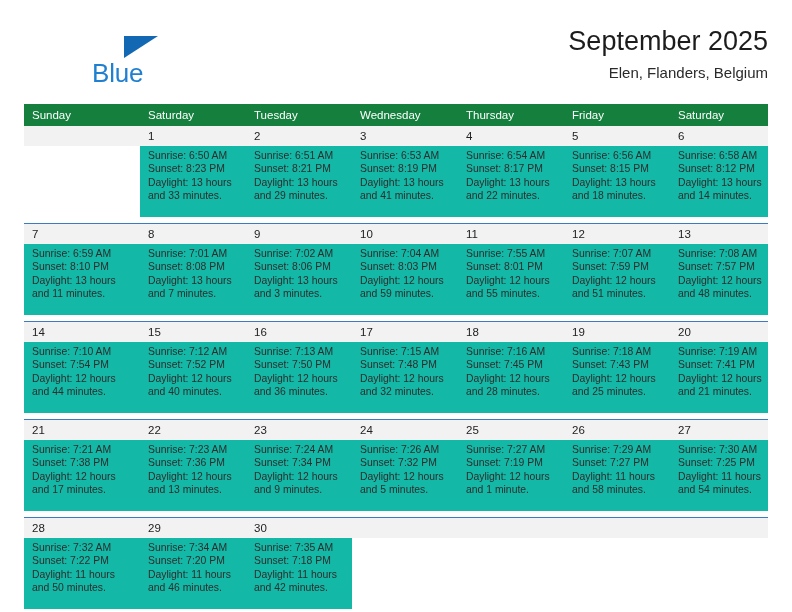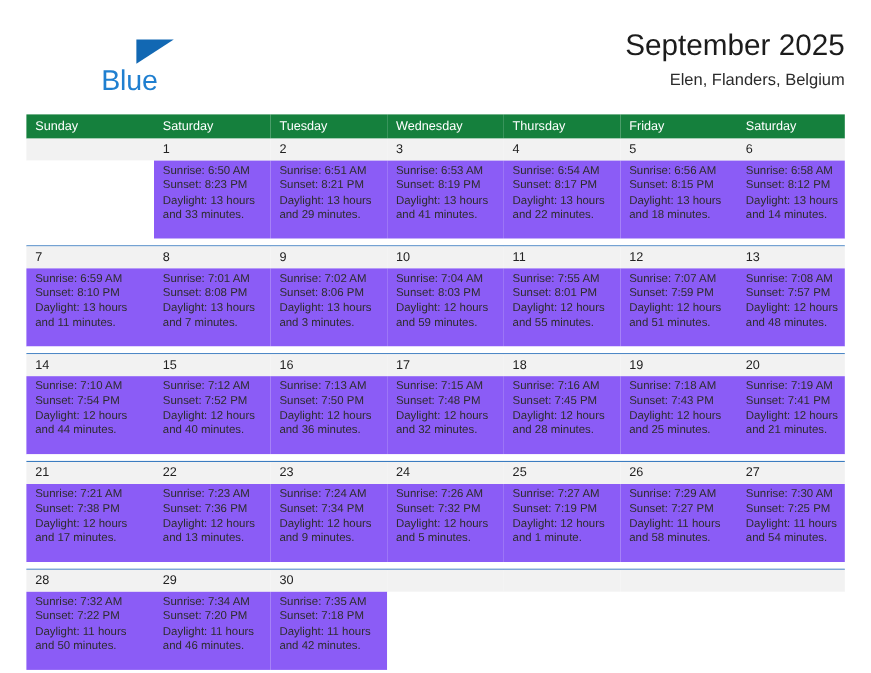--- a/index.html
+++ b/index.html
@@ -115,21 +115,21 @@
     font-size: 11.5px;
     color: #222222;
     padding: 4px 0 3px 8px;
     vertical-align: top;
     height: 13px;
   }
   .daynum-row td.empty {
     background: #f2f2f2;
   }
   .info-row td {
-    background: #8b5cf6;
+    background: #14b8a6;
     font-size: 10.4px;
     color: #2d2d2d;
     padding: 3px 6px 10px 8px;
     vertical-align: top;
     line-height: 13.4px;
     height: 58px;
   }
   .info-row td.empty { background: #ffffff; }
   .spacer-row td {
     background: #ffffff;

